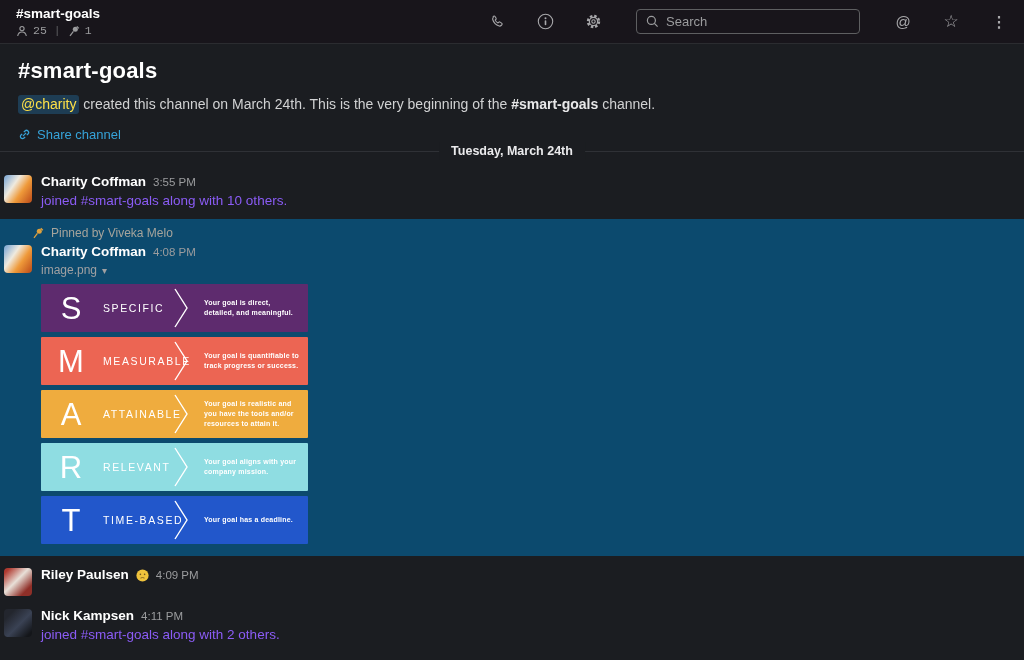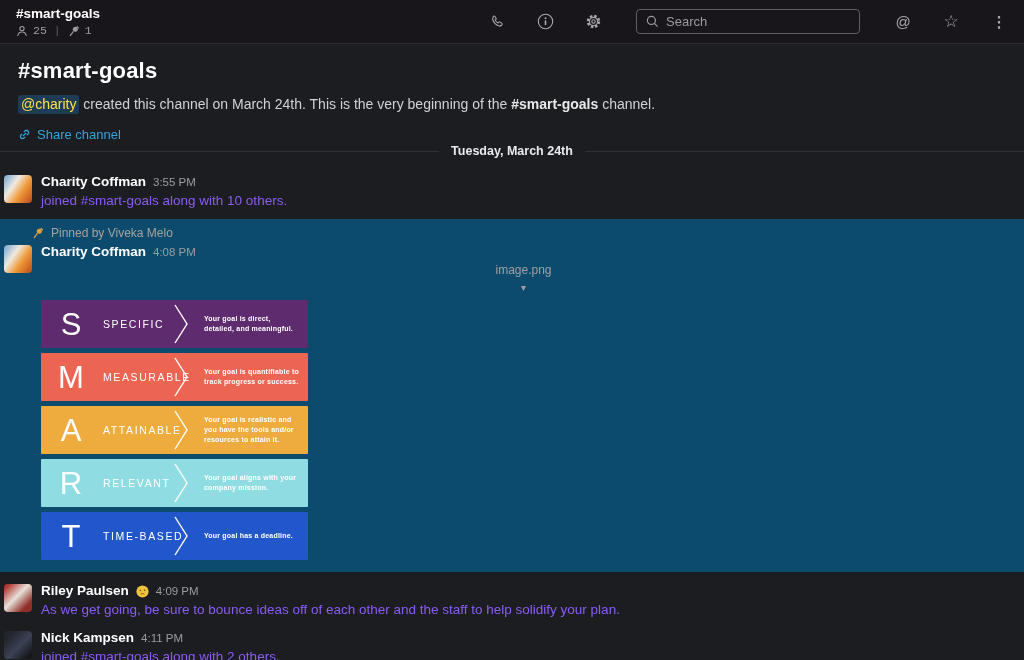--- a/index.html
+++ b/index.html
@@ -51,21 +51,21 @@
   .av-nick    { background:linear-gradient(135deg,#23262e 20%,#3a4254 55%,#14161a 90%); }
   .m-body { flex:1; min-width:0; }
   .m-head { display:flex; align-items:baseline; gap:7px; line-height:17px; }
   .m-author { color:#fff; font-weight:bold; font-size:13.5px; cursor:pointer; }
   .m-time { color:#9b9c9e; font-size:11.5px; }
   .m-text { font-size:13.5px; line-height:17px; color:#8b5cf6; margin-top:1px; }
   .m-emoji { align-self:center; display:flex; }
   
   .pinned { background:#0c4a6e; margin-top:6px; padding:5px 0 8px 0; }
   .pin-row { display:flex; align-items:center; gap:7px; padding:2px 18px 3px 32px; color:#a6a49c; font-size:12px; }
-  .attach-name { display:flex; align-items:center; gap:5px; color:#a0a0a2; font-size:12px; margin-top:2px; cursor:pointer;flex-direction:column; }
+  .attach-name { display:flex; align-items:center; gap:5px; color:#a0a0a2; font-size:12px; margin-top:2px; cursor:pointer; }
   .attach-caret { font-size:10px; color:#a0a0a2; }
   
   .smart { width:267px; margin-top:7px; display:flex; flex-direction:column; gap:5px; cursor:pointer; }
   .srow { position:relative; height:48px; display:flex; align-items:center; color:#fff; border-radius:1px; }
   .s-letter { width:34px; margin-left:13px; font-size:31px; font-weight:400; line-height:1; text-align:center; }
   .s-label { margin-left:15px; font-size:10.5px; letter-spacing:1.6px; font-weight:400; }
   .s-chevron { position:absolute; left:133px; top:4px; }
   .s-desc {
     position:absolute; left:163px; top:50%; transform:translateY(-50%);
     width:96px; font-size:7px; font-weight:bold; line-height:10px; letter-spacing:.2px;
@@ -240,21 +240,20 @@
       <span class="m-emoji">
         <svg width="13" height="13" viewBox="0 0 16 16">
             <circle cx="8" cy="8" r="7.5" fill="#f0c33c"></circle>
             <circle cx="5.4" cy="6.6" r="1" fill="#70541c"></circle>
             <circle cx="10.6" cy="6.6" r="1" fill="#70541c"></circle>
             <path d="M5.5 11.2Q8 9.8 10.5 11.2" fill="none" stroke="#70541c" stroke-width="1"></path>
           </svg>
       </span>
       <span class="m-time">4:09 PM</span>
     </div>
-    <div class="m-text">As we get going, be sure to bounce ideas off of each other and the staff to help solidify your plan.</div>
   </div>
 </div>
 
 <div class="msg" style="margin-top:3px">
   <div class="avatar av-nick"></div>
   <div class="m-body">
     <div class="m-head">
       <span class="m-author">Nick Kampsen</span>
       <span class="m-time">4:11 PM</span>
     </div>

